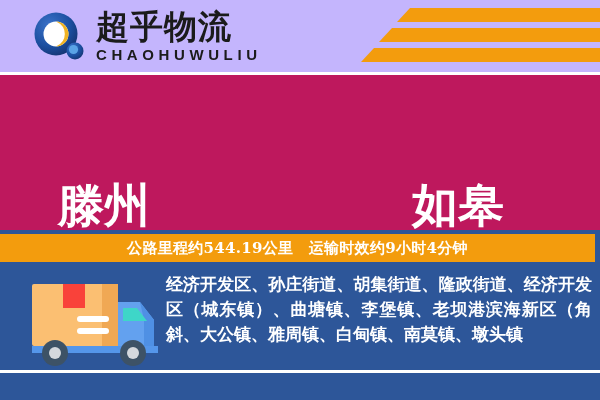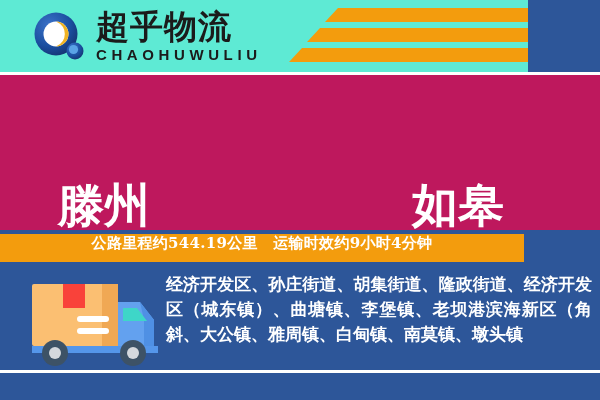--- a/index.html
+++ b/index.html
@@ -15,25 +15,24 @@
     width: 600px;
     height: 400px;
     overflow: hidden;
     background: #2d5699;
   }
 
   
   .header {
     position: absolute;
     left: 0; top: 0;
-    width: 504px;
+    width: 600px;
     height: 72px;
-    background: #5eead4;
+    background: #c4b5fd;
     overflow: hidden;
-    padding-left: 24px;
   }
   .logo-mark {
     position: absolute;
     left: 32px; top: 11px;
     width: 56px; height: 52px;
   }
   .logo-mark svg { display: block; }
   .logo-text {
     position: absolute;
     left: 96px; top: 8px;
@@ -117,26 +116,27 @@
     color: #f5d020;
     line-height: 18px;
     margin-top: 2px;
     white-space: nowrap;
   }
 
   
   .infobar {
     position: absolute;
     left: 0; top: 232px;
-    width: 524px; height: 32px;
+    width: 595px; height: 32px;
     background: #f39c0d;
     border-top: 2px solid #2d5699;
     border-bottom: 2px solid #2d5699;
     box-sizing: border-box;
     display: flex;
+    align-items: center;
     justify-content: center;
   }
   .infobar-text {
     font-family: "DejaVu Serif", "Liberation Serif", serif;
     font-size: 15px;
     font-weight: bold;
     color: #ffffff;
     white-space: nowrap;
     letter-spacing: 0.3px;
   }

